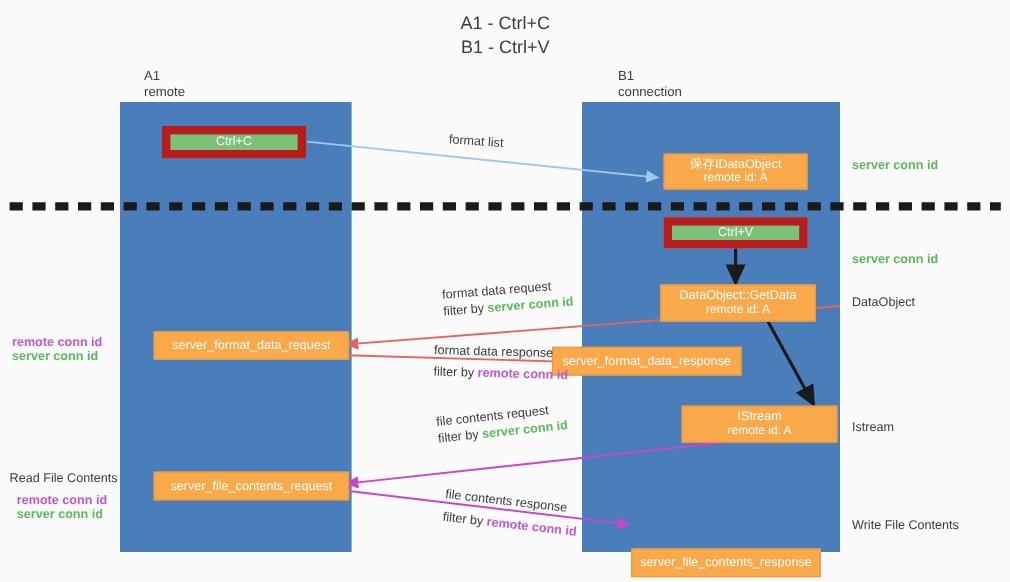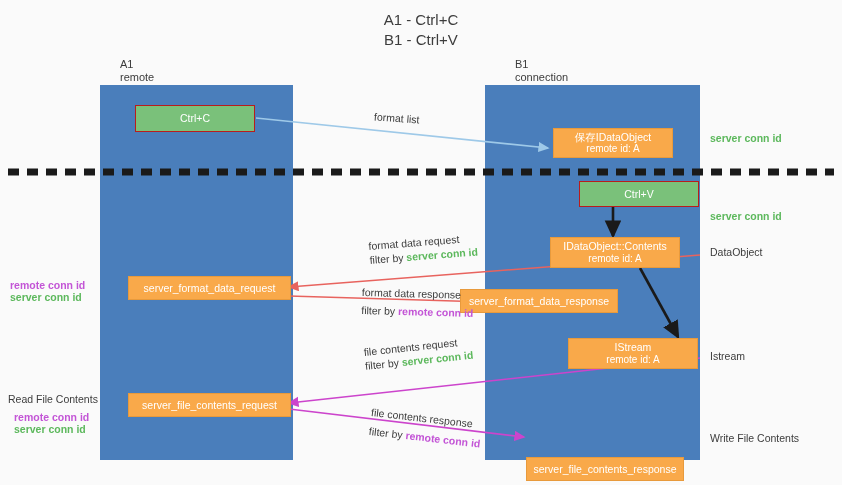--- a/index.html
+++ b/index.html
@@ -20,21 +20,21 @@
   .lane-head{position:absolute;text-align:left;color:#3c3c3c;font-size:11px;line-height:13px;}
   .lane-head .t1{display:block;}
   .lane-head .t2{display:block;}
 
   .title{position:absolute;left:0;top:10px;width:842px;text-align:center;
          color:#3c3c3c;font-size:15px;line-height:20px;}
 
   .box{position:absolute;box-sizing:border-box;color:#fff;
        display:flex;flex-direction:column;align-items:center;justify-content:center;
        font-size:10.5px;line-height:12.5px;text-align:center;}
-  .box.green{background:#7ac17a;border:1px solid #b91c1c;}
+  .box.green{background:#7ac17a;border:7px solid #b91c1c;}
   .box.orange{background:#f9a94a;border:1px solid #e89a3c;}
   .box .l2{font-size:10px;}
 
   .note{position:absolute;font-size:10.5px;line-height:13px;color:#3c3c3c;white-space:nowrap;}
   .green-t{color:#5cb85c;font-weight:bold;}
   .purple-t{color:#c355d6;font-weight:bold;}
   .plain-t{color:#3c3c3c;}
 
   .rot{position:absolute;white-space:nowrap;font-size:10.5px;line-height:14px;color:#3c3c3c;
        transform-origin:left top;}
@@ -96,26 +96,26 @@
 
   <div class="box green" style="left:135px;top:105px;width:120px;height:27px;">
     <span>Ctrl+C</span>
   </div>
 
   <div class="box orange" style="left:553px;top:128px;width:120px;height:30px;">
     <span>保存IDataObject</span>
     <span class="l2">remote id: A</span>
   </div>
 
-  <div class="box green" style="left:579px;top:181px;width:120px;height:26px;">
+  <div class="box green" style="left:553px;top:181px;width:120px;height:26px;">
     <span>Ctrl+V</span>
   </div>
 
   <div class="box orange" style="left:550px;top:237px;width:130px;height:31px;">
-    <span>IDataObject::Contents</span>
+    <span>DataObject::GetData</span>
     <span class="l2">remote id: A</span>
   </div>
 
   <div class="box orange" style="left:568px;top:338px;width:130px;height:31px;">
     <span>IStream</span>
     <span class="l2">remote id: A</span>
   </div>
 
   <div class="box orange" style="left:128px;top:276px;width:163px;height:24px;text-align:right;">
     <span>server_format_data_request</span>

